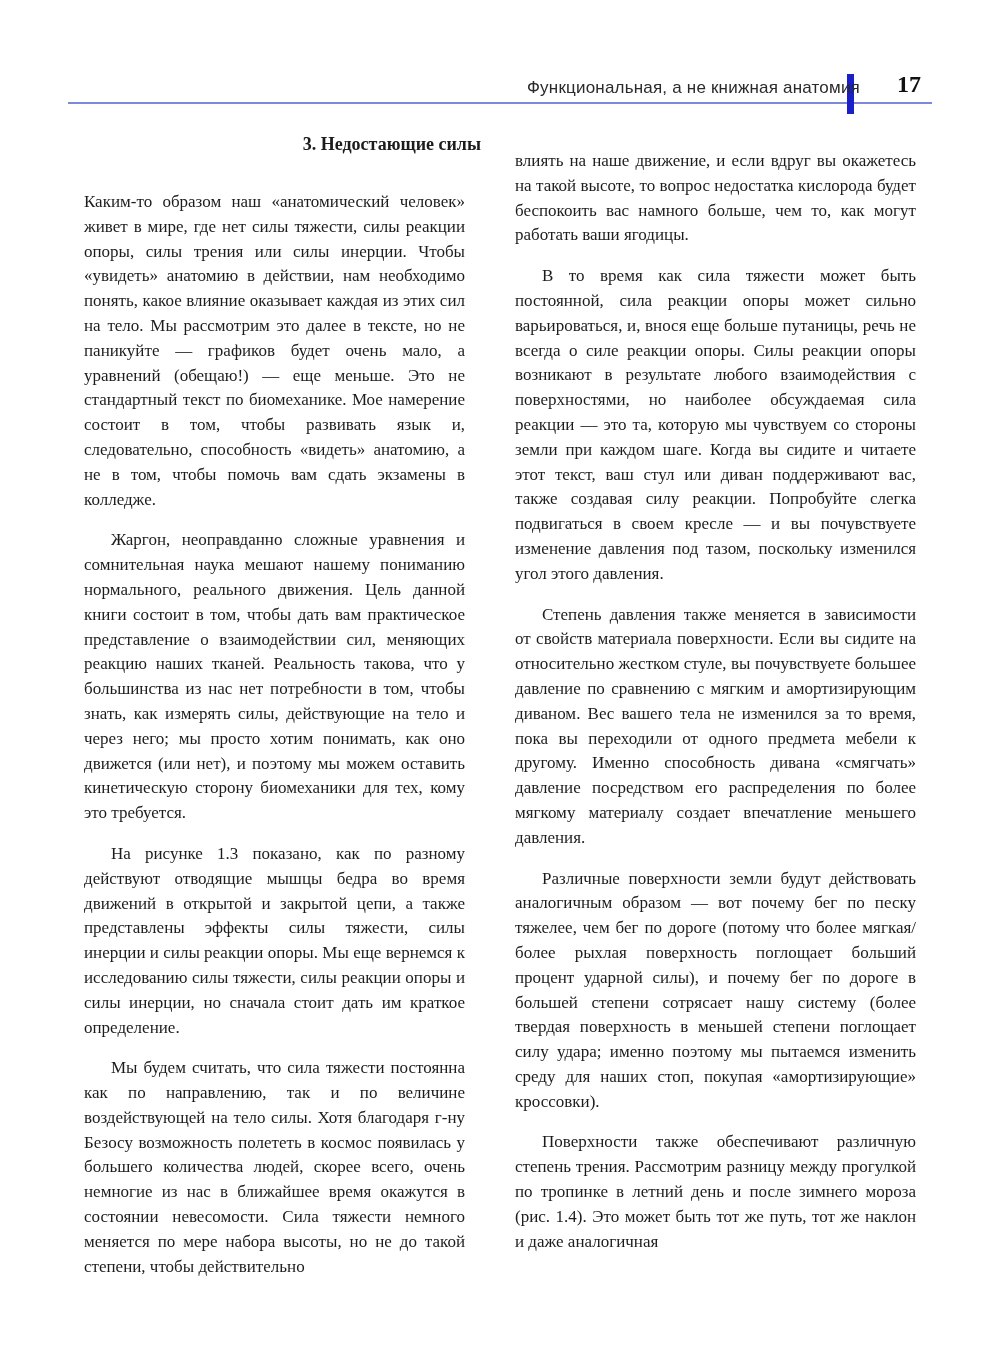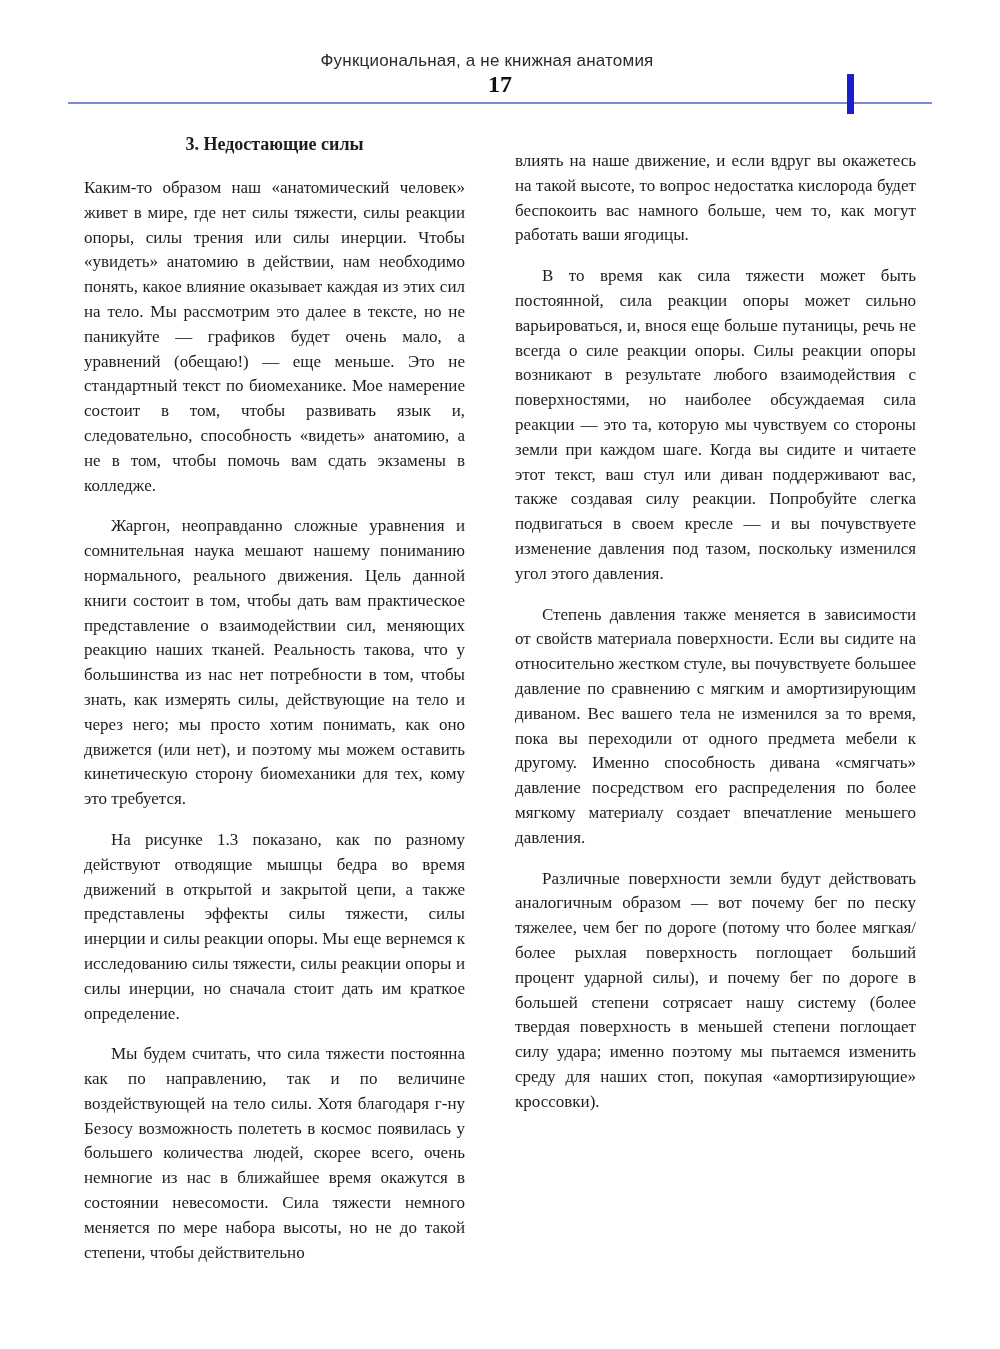--- a/index.html
+++ b/index.html
@@ -25,22 +25,21 @@
     height: 30px;
     border-bottom: 2px solid #7e88d8;
   }
   .header-inner {
     position: absolute;
     right: 0;
     left: 0;
     bottom: 4px;
     display: flex;
     justify-content: flex-end;
-    align-items: center;
-    flex-direction: column;
+    align-items: flex-end;
   }
   .running-head {
     font-family: "Liberation Sans", sans-serif;
     font-size: 17px;
     color: #2a2a2a;
     letter-spacing: 0.2px;
     margin-right: 26px;
   }
   .accent-bar {
     position: absolute;
@@ -71,22 +70,22 @@
     text-align: justify;
     font-size: 17px;
     line-height: 24.8px;
   }
   .col-left  { width: 413px; }
   .col-right { width: 433px; }
   .section-heading {
     font-weight: bold;
     font-size: 18px;
     line-height: 22px;
-    margin: 0 0 21px 0;
-    text-align: center;
+    margin: 0 0 35px 0;
+    text-align: right;
   }
   .para {
     margin: 16px;
     text-indent: 27px;
     hyphens: auto;
     -webkit-hyphens: auto;
   }
   .para.no-indent { text-indent: 0; }
   .bold-term { font-weight: normal; }
 </style>
@@ -119,16 +118,17 @@
 
     <div class="col col-right">
       <p class="para no-indent">влиять на наше движение, и если вдруг вы окажетесь на такой высоте, то вопрос недостатка кислорода будет беспокоить вас намного больше, чем то, как могут работать ваши ягодицы.</p>
 
       <p class="para"><span>В то время как сила тяжести может быть постоянной, </span><span class="bold-term">сила реакции опоры</span><span> может сильно варьироваться, и, внося еще больше путаницы, речь не всегда о силе реакции опоры. Силы реакции опоры возникают в результате любого взаимодействия с поверхностями, но наиболее обсуждаемая сила реакции — это та, которую мы чувствуем со стороны земли при каждом шаге. Когда вы сидите и читаете этот текст, ваш стул или диван поддерживают вас, также создавая силу реакции. Попробуйте слегка подвигаться в своем кресле — и вы почувствуете изменение давления под тазом, поскольку изменился угол этого давления.</span></p>
 
       <p class="para">Степень давления также меняется в зависимости от свойств материала поверхности. Если вы сидите на относительно жестком стуле, вы почувствуете большее давление по сравнению с мягким и амортизирующим диваном. Вес вашего тела не изменился за то время, пока вы переходили от одного предмета мебели к другому. Именно способность дивана «смягчать» давление посредством его распределения по более мягкому материалу создает впечатление меньшего давления.</p>
 
       <p class="para">Различные поверхности земли будут действовать аналогичным образом — вот почему бег по песку тяжелее, чем бег по дороге (потому что более мягкая/более рыхлая поверхность поглощает больший процент ударной силы), и почему бег по дороге в большей степени сотрясает нашу систему (более твердая поверхность в меньшей степени поглощает силу удара; именно поэтому мы пытаемся изменить среду для наших стоп, покупая «амортизирующие» кроссовки).</p>
 
+      <p class="para">Поверхности также обеспечивают различную степень трения. Рассмотрим разницу между прогулкой по тропинке в летний день и после зимнего мороза (рис. 1.4). Это может быть тот же путь, тот же наклон и даже аналогичная</p>
     </div>
 
   </div>
 </div>
 
 </body></html>

